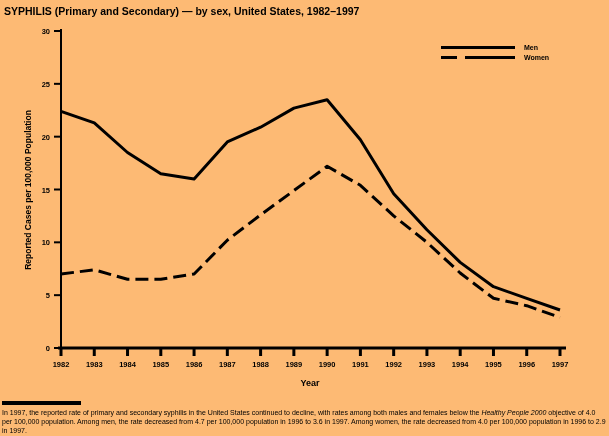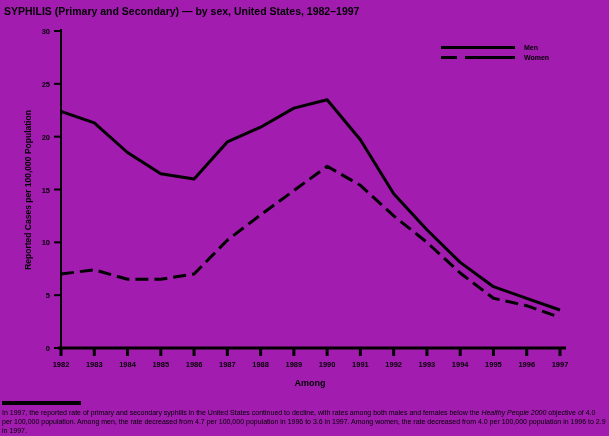--- a/index.html
+++ b/index.html
@@ -1,17 +1,17 @@
 <!DOCTYPE html>
 <html><head>
 <meta charset="utf-8">
 <style>
   html,body{margin:0;padding:0;background:#ffffff;}
   .stage{
-    position:relative;width:609px;height:436px;background:#a21caf;color:#000;
+    position:relative;width:609px;height:436px;background:#fdba74;color:#000;
     font-family:"Liberation Sans",sans-serif;overflow:hidden;
   }
   .title{
     position:absolute;left:4px;top:5px;font-size:10.5px;font-weight:bold;white-space:nowrap;
   }
   #plot{position:absolute;left:0;top:0;}
   text.tick{
     font-family:"Liberation Sans",sans-serif;font-size:7.5px;font-weight:bold;fill:#000;
   }
   .ylab{
@@ -88,21 +88,21 @@
       <text x="493.46666666666664" y="367" text-anchor="middle" class="tick">1995</text>
       <line x1="526.7333333333333" y1="348" x2="526.7333333333333" y2="356" stroke="#000000" stroke-width="3"></line>
       <text x="526.7333333333333" y="367" text-anchor="middle" class="tick">1996</text>
       <line x1="560" y1="348" x2="560" y2="356" stroke="#000000" stroke-width="3"></line>
       <text x="560" y="367" text-anchor="middle" class="tick">1997</text>
       <polyline points="61.0,111.3 94.3,122.9 127.5,152.5 160.8,173.7 194.1,178.9 227.3,141.9 260.6,127.2 293.9,108.1 327.1,99.7 360.4,139.8 393.7,193.7 426.9,229.7 460.2,262.4 493.5,286.7 526.7,298.3 560.0,310.0" fill="none" stroke="#000000" stroke-width="3" stroke-linejoin="round"></polyline>
       <polyline points="61.0,274.0 94.3,269.8 127.5,279.3 160.8,279.3 194.1,274.0 227.3,240.2 260.6,214.9 293.9,190.6 327.1,166.3 360.4,185.3 393.7,215.9 426.9,242.3 460.2,273.0 493.5,298.3 526.7,305.7 560.0,317.4" fill="none" stroke="#000000" stroke-width="3" stroke-linejoin="round" stroke-dasharray="13 6"></polyline>
     </svg>
 
   <div class="ylab">Reported Cases per 100,000 Population</div>
-  <div class="xlab">Among</div>
+  <div class="xlab">Year</div>
 
   <div class="legend">
     <div class="lrow">
       <div class="lsample solid"></div>
       <div class="llabel">Men</div>
     </div>
     <div class="lrow">
       <div class="lsample dashed"></div>
       <div class="llabel">Women</div>
     </div>

